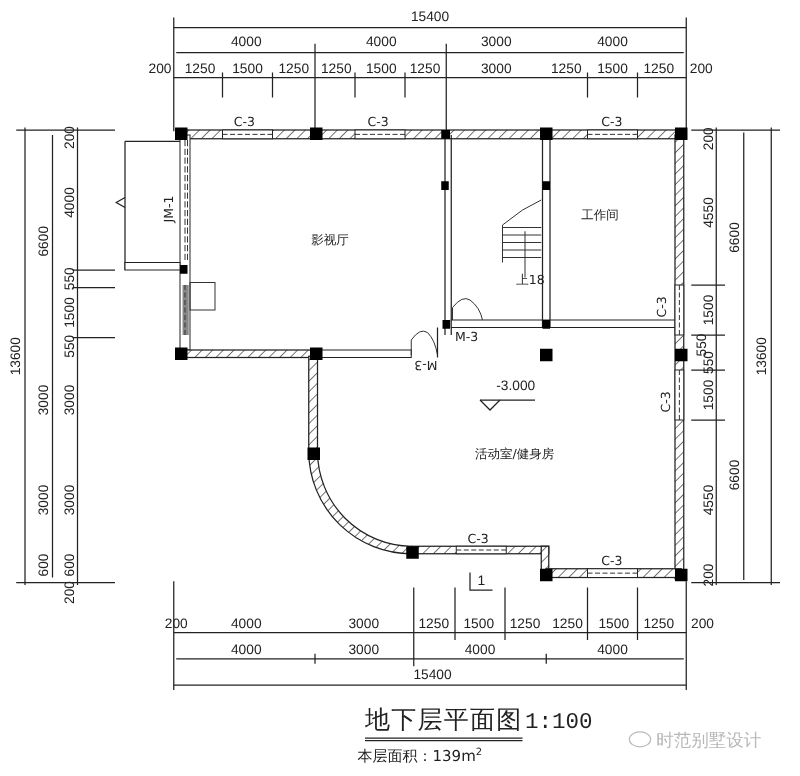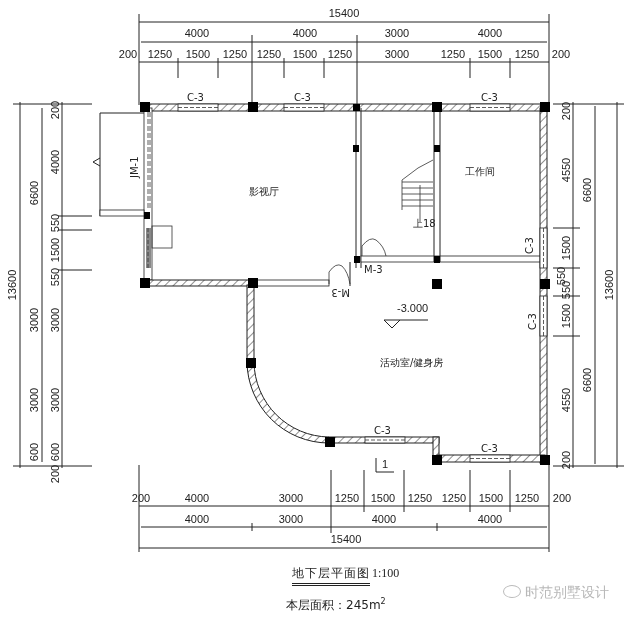--- a/index.html
+++ b/index.html
@@ -6,22 +6,22 @@
   body{width:640px;height:621px;overflow:hidden;position:relative;font-family:"DejaVu Sans","Liberation Sans",sans-serif;}
   #plan{position:absolute;left:0;top:0;width:640px;height:621px;}
   .dim{font-family:"Liberation Sans","DejaVu Sans",sans-serif;font-size:11px;fill:#222;}
   .lbl{font-family:"DejaVu Sans","Liberation Sans",sans-serif;font-size:10px;fill:#222;}
   .ln{stroke:#222;stroke-width:1;fill:none;}
   .thin{stroke:#333;stroke-width:0.8;fill:none;}
   .wall{stroke:#222;stroke-width:1;fill:url(#hatch);}
   .win{stroke:#222;stroke-width:0.8;fill:#fff;}
   .col{fill:#000;}
   .title-block{position:absolute;left:292px;top:562px;}
-  .title{font-family:"DejaVu Sans",sans-serif;font-size:12px;color:#222;letter-spacing:1px;display:inline-block;border-bottom:3px double #222;padding-bottom:1px;}
-  .scale{font-family:Liberation Serif, serif;font-size:12px;color:#222;margin-left:2px;}
+  .title{font-family:"DejaVu Sans",sans-serif;font-size:20px;color:#222;letter-spacing:1px;display:inline-block;border-bottom:3px double #222;padding-bottom:1px;}
+  .scale{font-family:Liberation Mono, monospace;font-size:18px;color:#222;margin-left:2px;}
   .area{position:absolute;left:286px;top:597px;font-family:"DejaVu Sans",sans-serif;font-size:12px;color:#222;}
   .area sup{font-size:8px;}
   .watermark{position:absolute;left:503px;top:584px;font-family:"DejaVu Sans",sans-serif;font-size:14px;color:#b8b8b8;text-align:right;}
   .watermark .wm-icon{display:inline-block;width:16px;height:11px;border:1.5px solid #bbb;border-radius:50%;margin-right:4px;vertical-align:-1px;}
 </style>
 </head>
 <body>
 
 <svg id="plan" viewBox="0 0 640 621" xmlns="http://www.w3.org/2000/svg">
   <defs>
@@ -270,17 +270,17 @@
   <g>
     <polyline class="ln" points="376,458 376,472 394,472"></polyline>
     <text class="dim" x="382" y="468" font-size="14">1</text>
   </g>
 </svg>
 
 <div class="title-block">
   <span class="title">地下层平面图</span><span class="scale">1:100</span>
 </div>
 <div class="area">
-  <span>本层面积：</span><span>245m</span><sup>2</sup>
+  <span>本层面积：</span><span>139m</span><sup>2</sup>
 </div>
 <div class="watermark">
   <span class="wm-icon"></span><span>时范别墅设计</span>
 </div>
 
 </body></html>

